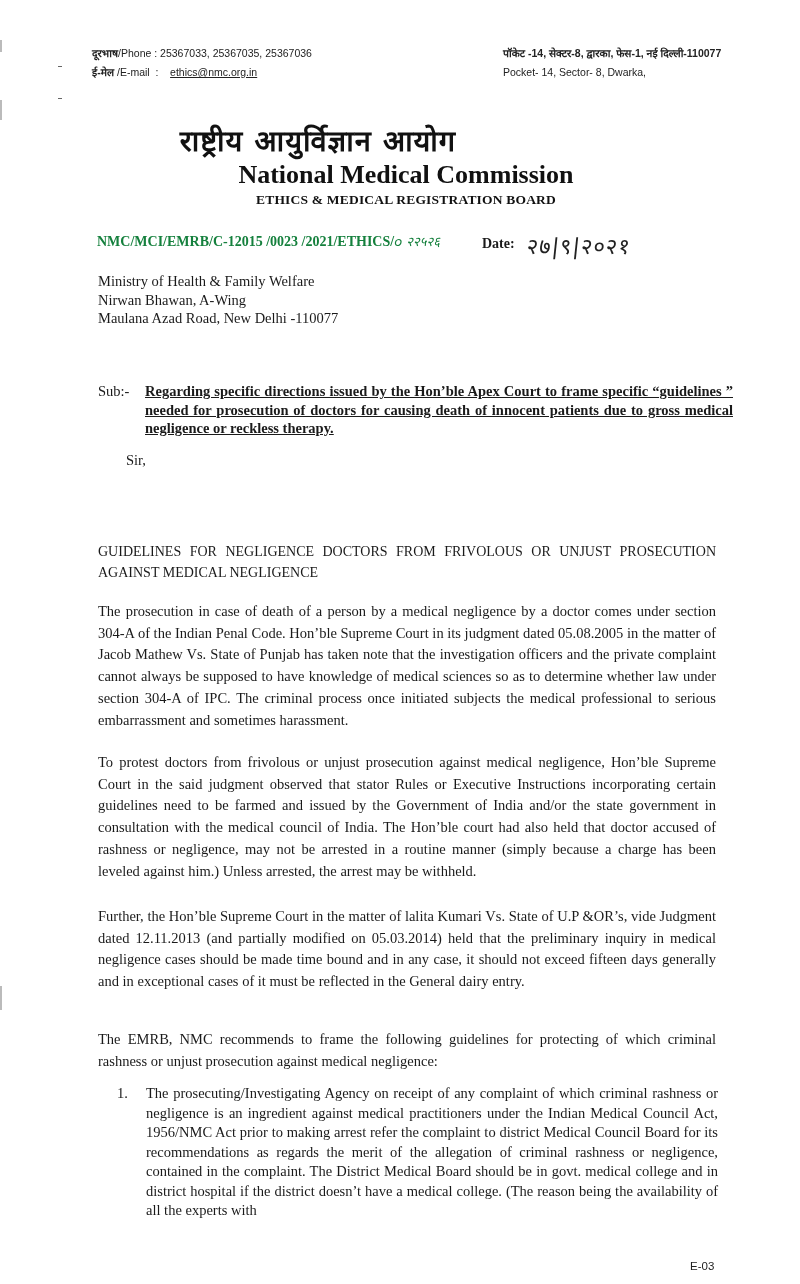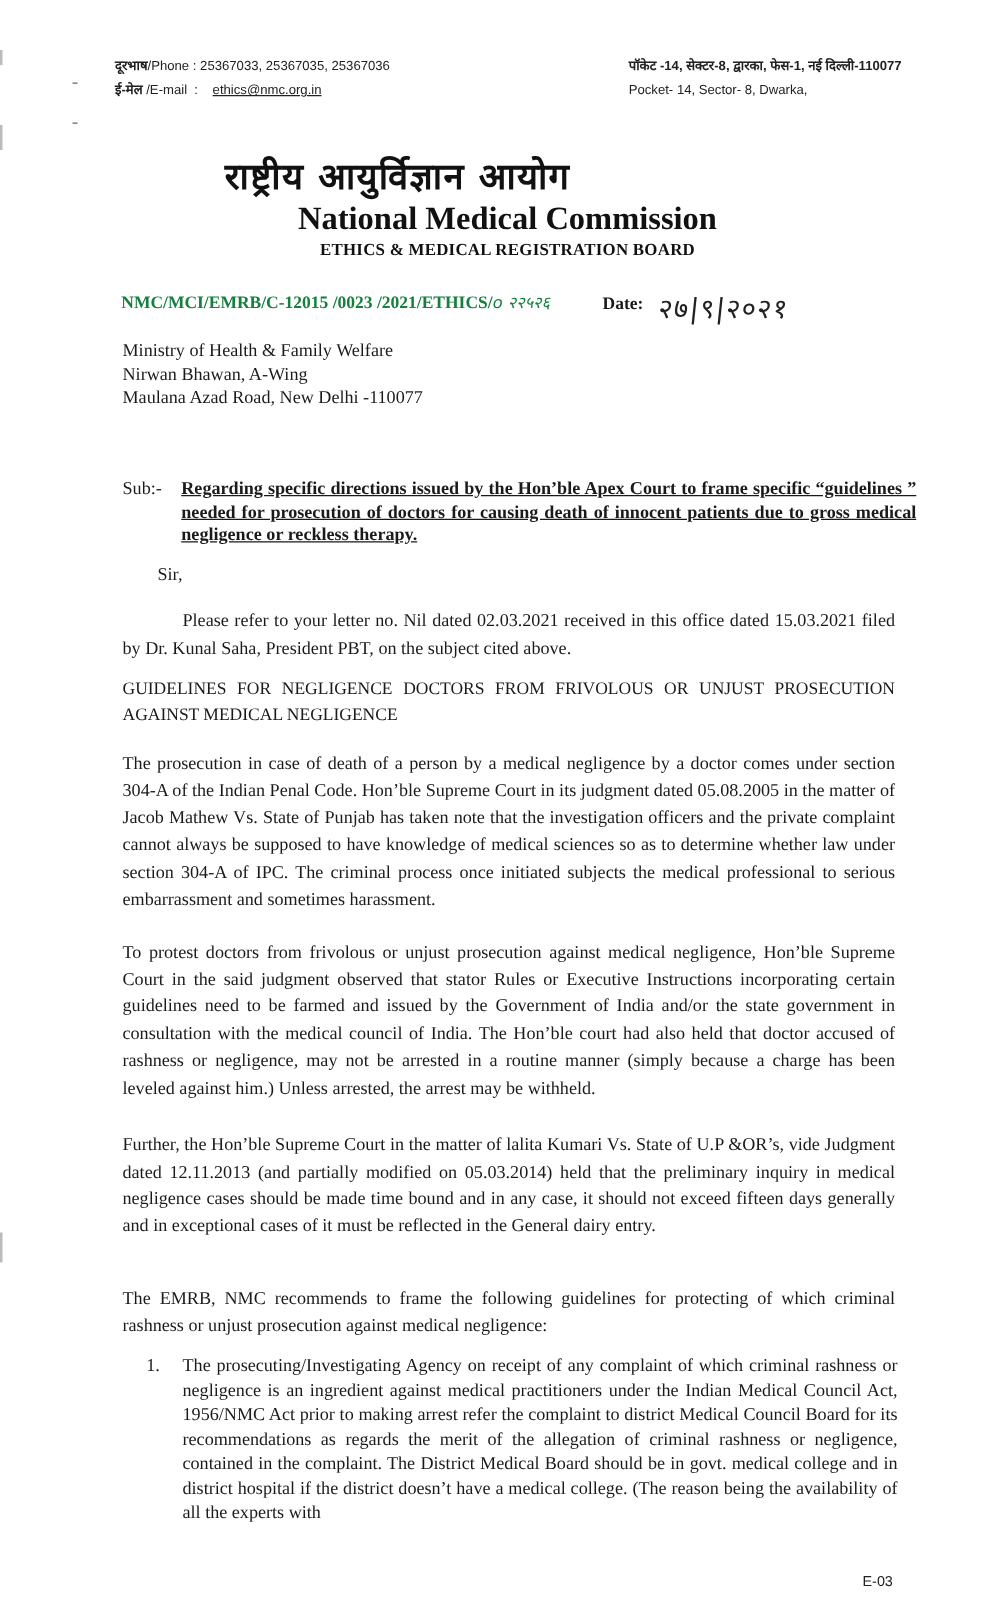--- a/index.html
+++ b/index.html
@@ -87,21 +87,20 @@
     <div>Maulana Azad Road, New Delhi -110077</div>
   </div>
 
   <div class="subject">
     <span class="sub-lbl">Sub:-</span>
     <div class="sub-text">Regarding specific directions issued by the Hon’ble Apex Court to frame specific “guidelines ” needed for prosecution of doctors for causing death of innocent patients due to gross medical negligence or reckless therapy.</div>
   </div>
 
   <div class="salutation">Sir,</div>
 
-  <div class="para p1">Please refer to your letter no. Nil dated 02.03.2021 received in this office dated 15.03.2021 filed by Dr. Kunal Saha, President PBT, on the subject cited above.</div>
   <div class="para heading-g">GUIDELINES FOR NEGLIGENCE DOCTORS FROM FRIVOLOUS OR UNJUST PROSECUTION AGAINST MEDICAL NEGLIGENCE</div>
   <div class="para p2">The prosecution in case of death of a person by a medical negligence by a doctor comes under section 304-A of the Indian Penal Code. Hon’ble Supreme Court in its judgment dated 05.08.2005 in the matter of Jacob Mathew Vs. State of Punjab has taken note that the investigation officers and the private complaint cannot always be supposed to have knowledge of medical sciences so as to determine whether law under section 304-A of IPC. The criminal process once initiated subjects the medical professional to serious embarrassment and sometimes harassment.</div>
   <div class="para p3">To protest doctors from frivolous or unjust prosecution against medical negligence, Hon’ble Supreme Court in the said judgment observed that stator Rules or Executive Instructions incorporating certain guidelines need to be farmed and issued by the Government of India and/or the state government in consultation with the medical council of India. The Hon’ble court had also held that doctor accused of rashness or negligence, may not be arrested in a routine manner (simply because a charge has been leveled against him.) Unless arrested, the arrest may be withheld.</div>
   <div class="para p4">Further, the Hon’ble Supreme Court in the matter of lalita Kumari Vs. State of U.P &amp;OR’s, vide Judgment dated 12.11.2013 (and partially modified on 05.03.2014) held that the preliminary inquiry in medical negligence cases should be made time bound and in any case, it should not exceed fifteen days generally and in exceptional cases of it must be reflected in the General dairy entry.</div>
   <div class="para p5">The EMRB, NMC recommends to frame the following guidelines for protecting of which criminal rashness or unjust prosecution against medical negligence:</div>
 
   <div class="list">
     <div>
       <span class="num">1.</span>
       <div class="item-text">The prosecuting/Investigating Agency on receipt of any complaint of which criminal rashness or negligence is an ingredient against medical practitioners under the Indian Medical Council Act, 1956/NMC Act prior to making arrest refer the complaint to district Medical Council Board for its recommendations as regards the merit of the allegation of criminal rashness or negligence, contained in the complaint. The District Medical Board should be in govt. medical college and in district hospital if the district doesn’t have a medical college. (The reason being the availability of all the experts with</div>

